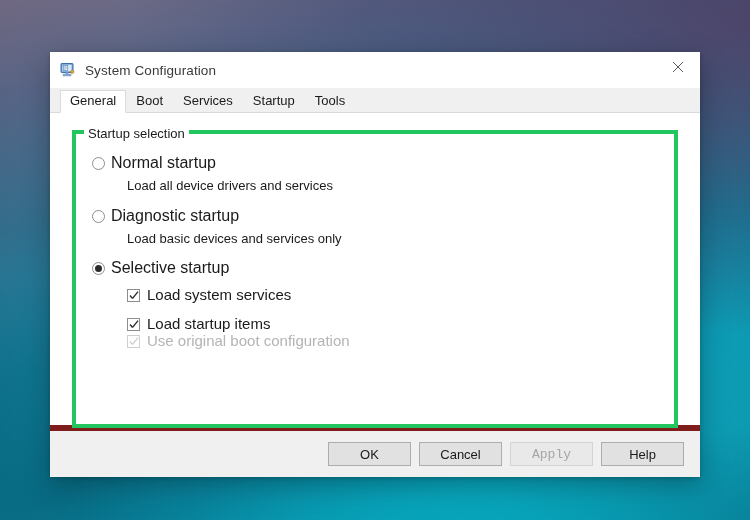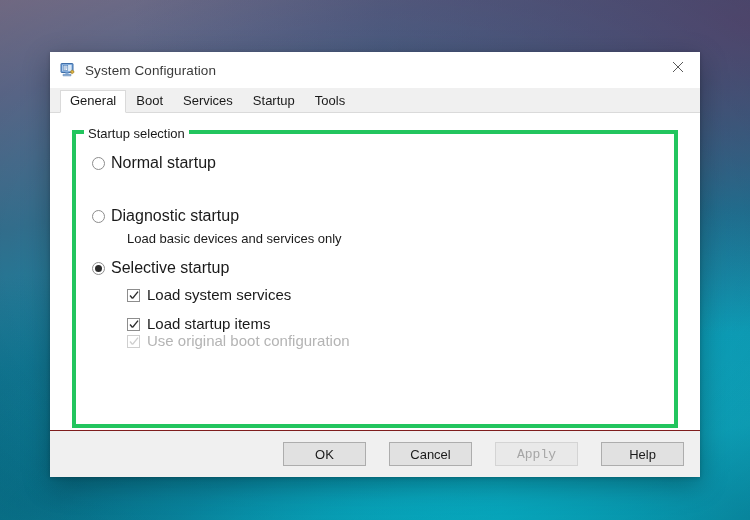--- a/index.html
+++ b/index.html
@@ -212,26 +212,26 @@
     white-space: nowrap;
     line-height: 16px;
   }
   .check-label.disabled { color: #b4b4b4; }
 
   
   #buttonbar {
     flex: none;
     height: 46px;
     background: #f0f0f0;
-    border-top: 1px solid #7f1d1d;
+    border-top: 6px solid #7f1d1d;
     display: flex;
     align-items: center;
     justify-content: flex-end;
     padding-right: 16px;
-    gap: 23px;
+    gap: 8px;
   }
   .dlg-button {
     width: 83px;
     height: 24px;
     background: #e1e1e1;
     border: 1px solid #adadad;
     font-size: 13px;
     color: #1a1a1a;
     display: flex;
     align-items: center;
@@ -301,20 +301,21 @@
   </div>
 
   <div id="content">
     <div id="groupbox">
       <div id="groupbox-label">Startup selection</div>
 
       <div class="option-row" style="left:16px; top:21px;">
         <span class="radio"></span>
         <span class="radio-label">Normal startup</span>
       </div>
+      <div class="desc-row" style="left:51px; top:44px;">Load all device drivers and services</div>
 
       <div class="option-row" style="left:16px; top:74px;">
         <span class="radio"></span>
         <span class="radio-label">Diagnostic startup</span>
       </div>
       <div class="desc-row" style="left:51px; top:97px;">Load basic devices and services only</div>
 
       <div class="option-row" style="left:16px; top:126px;">
         <span class="radio checked"></span>
         <span class="radio-label">Selective startup</span>

